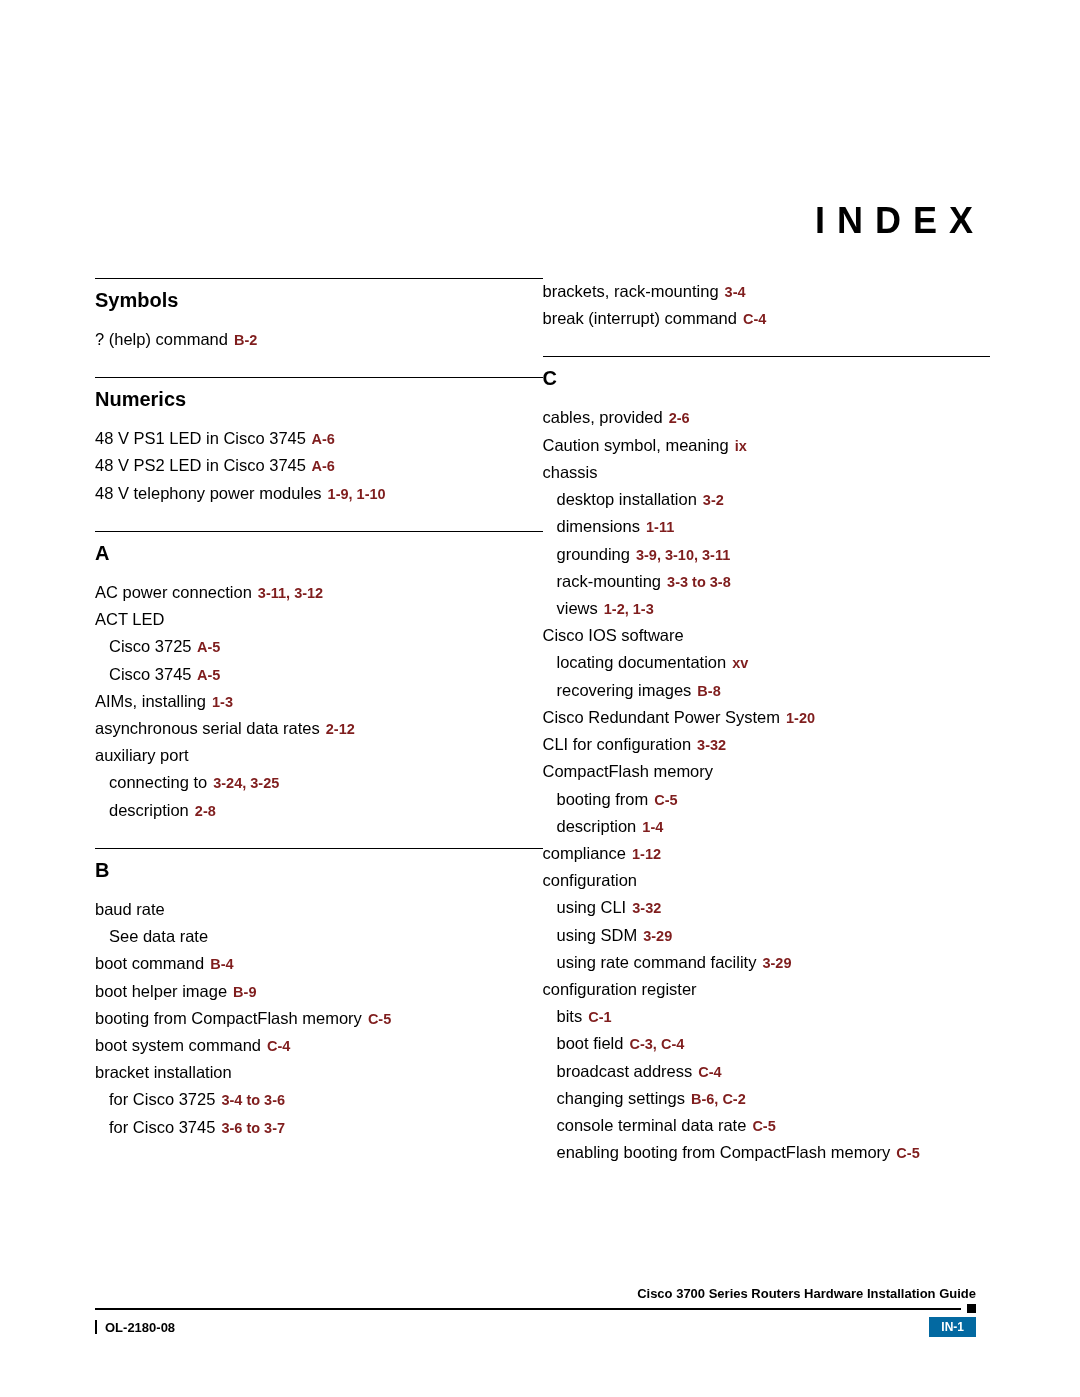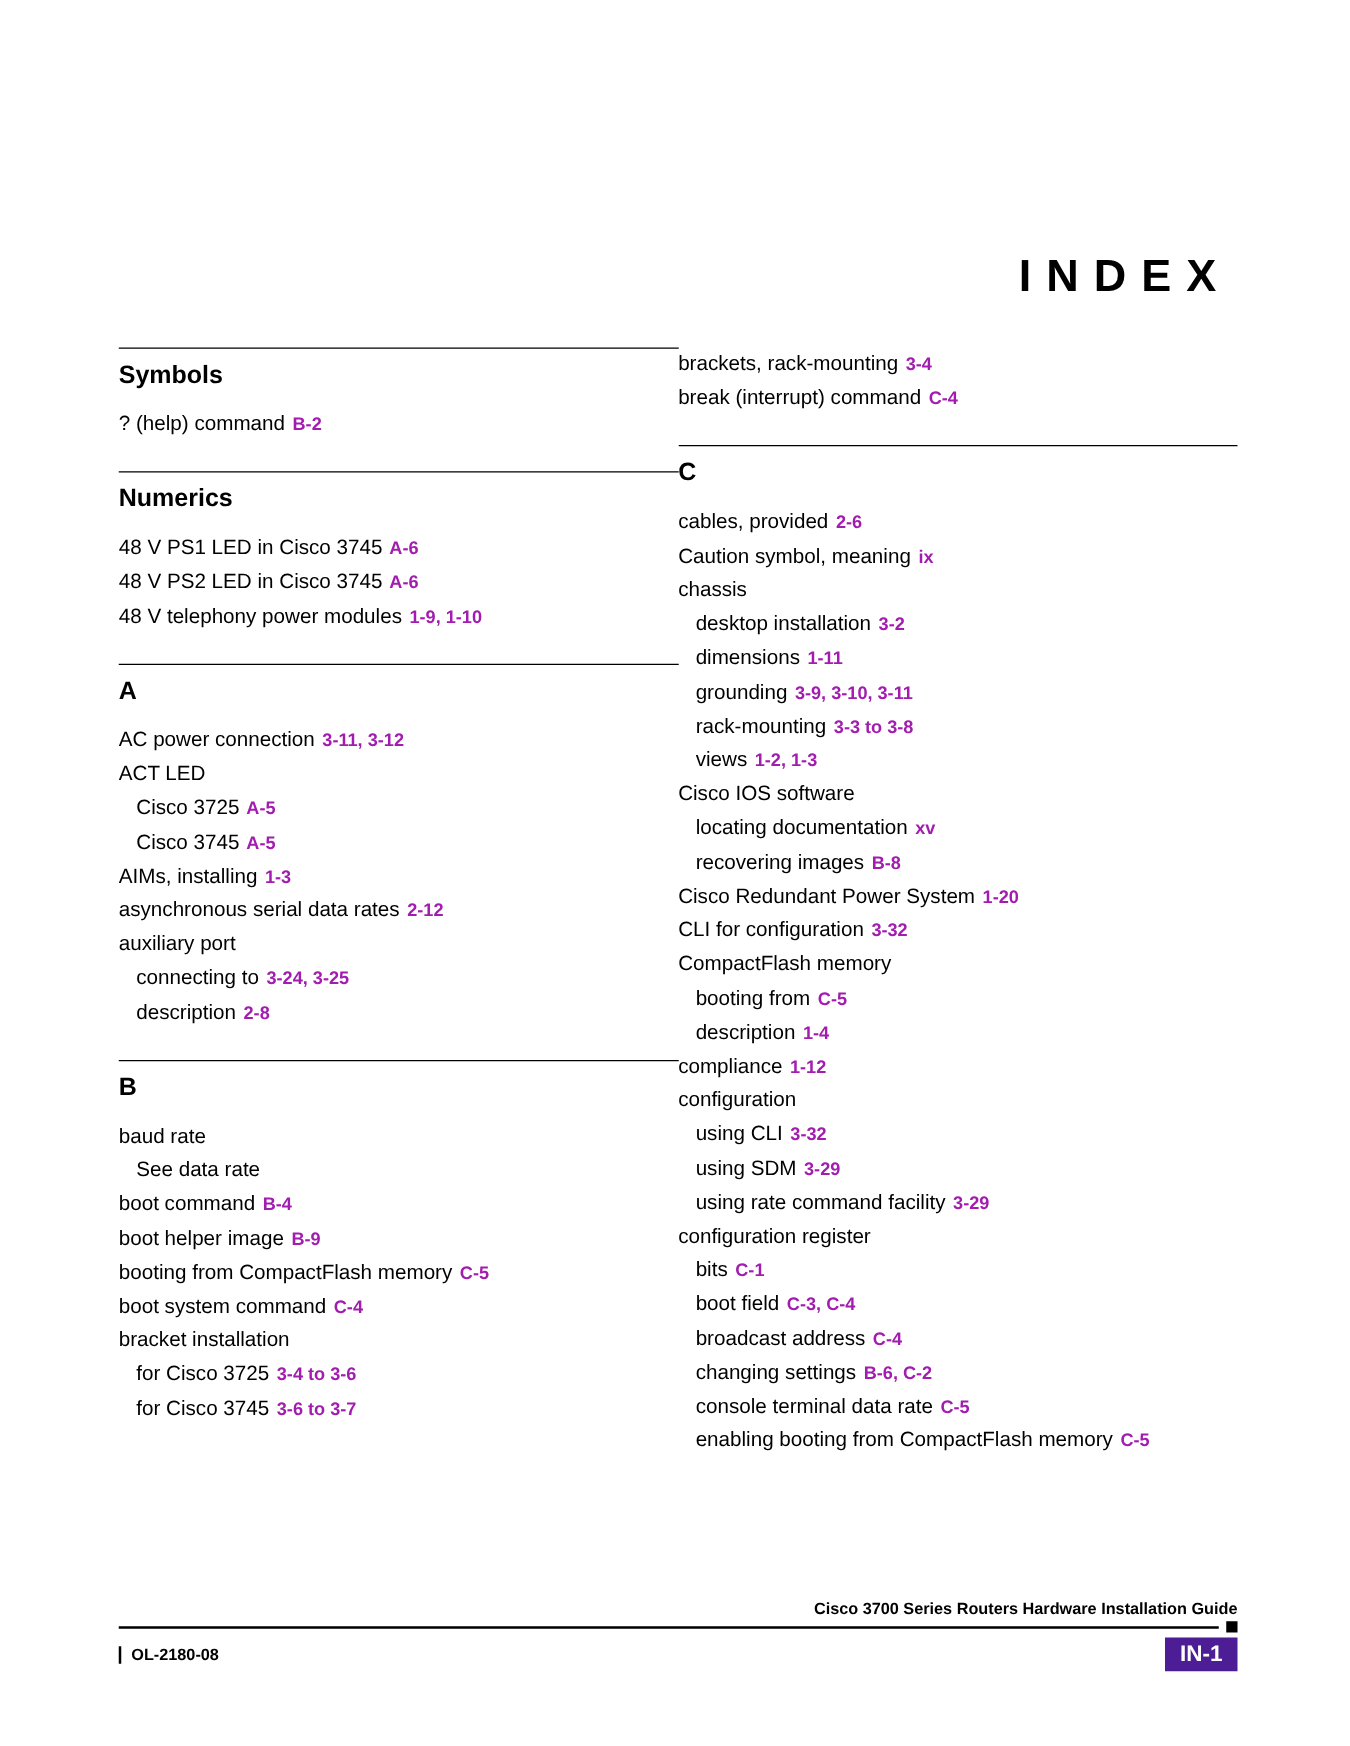--- a/index.html
+++ b/index.html
@@ -39,30 +39,30 @@
     font-size: 20px;
     margin-bottom: 14px;
   }
   .entry {
     font-size: 16.5px;
     line-height: 1.65;
     margin-bottom: 0;
   }
   .indent1 { padding-left: 14px; }
   .ref {
-    color: #a21caf;
+    color: #7f1d1d;
     font-weight: bold;
     font-size: 14.5px;
     margin-left: 2px;
   }
   .gap { height: 24px; }
   .footer {
     position: absolute;
     left: 95px;
-    right: 90px;
+    right: 104px;
     bottom: 60px;
     font-size: 13px;
     font-weight: bold;
   }
   .footer .guide {
     text-align: right;
     padding-bottom: 3px;
   }
   .footer .rule {
     display: flex;
@@ -75,21 +75,21 @@
   }
   .footer .rule .sq {
     width: 9px; height: 9px; background:#000; margin-left:6px;
   }
   .footer .row {
     display:flex; justify-content:space-between; margin-top:4px; align-items:center;
   }
   .footer .ol { display:flex; align-items:center; gap:8px; }
   .footer .tick { width:2px; height:14px; background:#000; display:inline-block; }
   .footer .pagebox {
-    background:#4c1d95; color:#fff; padding:3px 12px; font-size:18px;
+    background:#0369a1; color:#fff; padding:3px 12px; font-size:12px;
   }
 </style>
 </head>
 <body>
 
 <div class="page">
   <div class="title">INDEX</div>
 
   <div class="columns">
     <div class="col" id="left-col">

